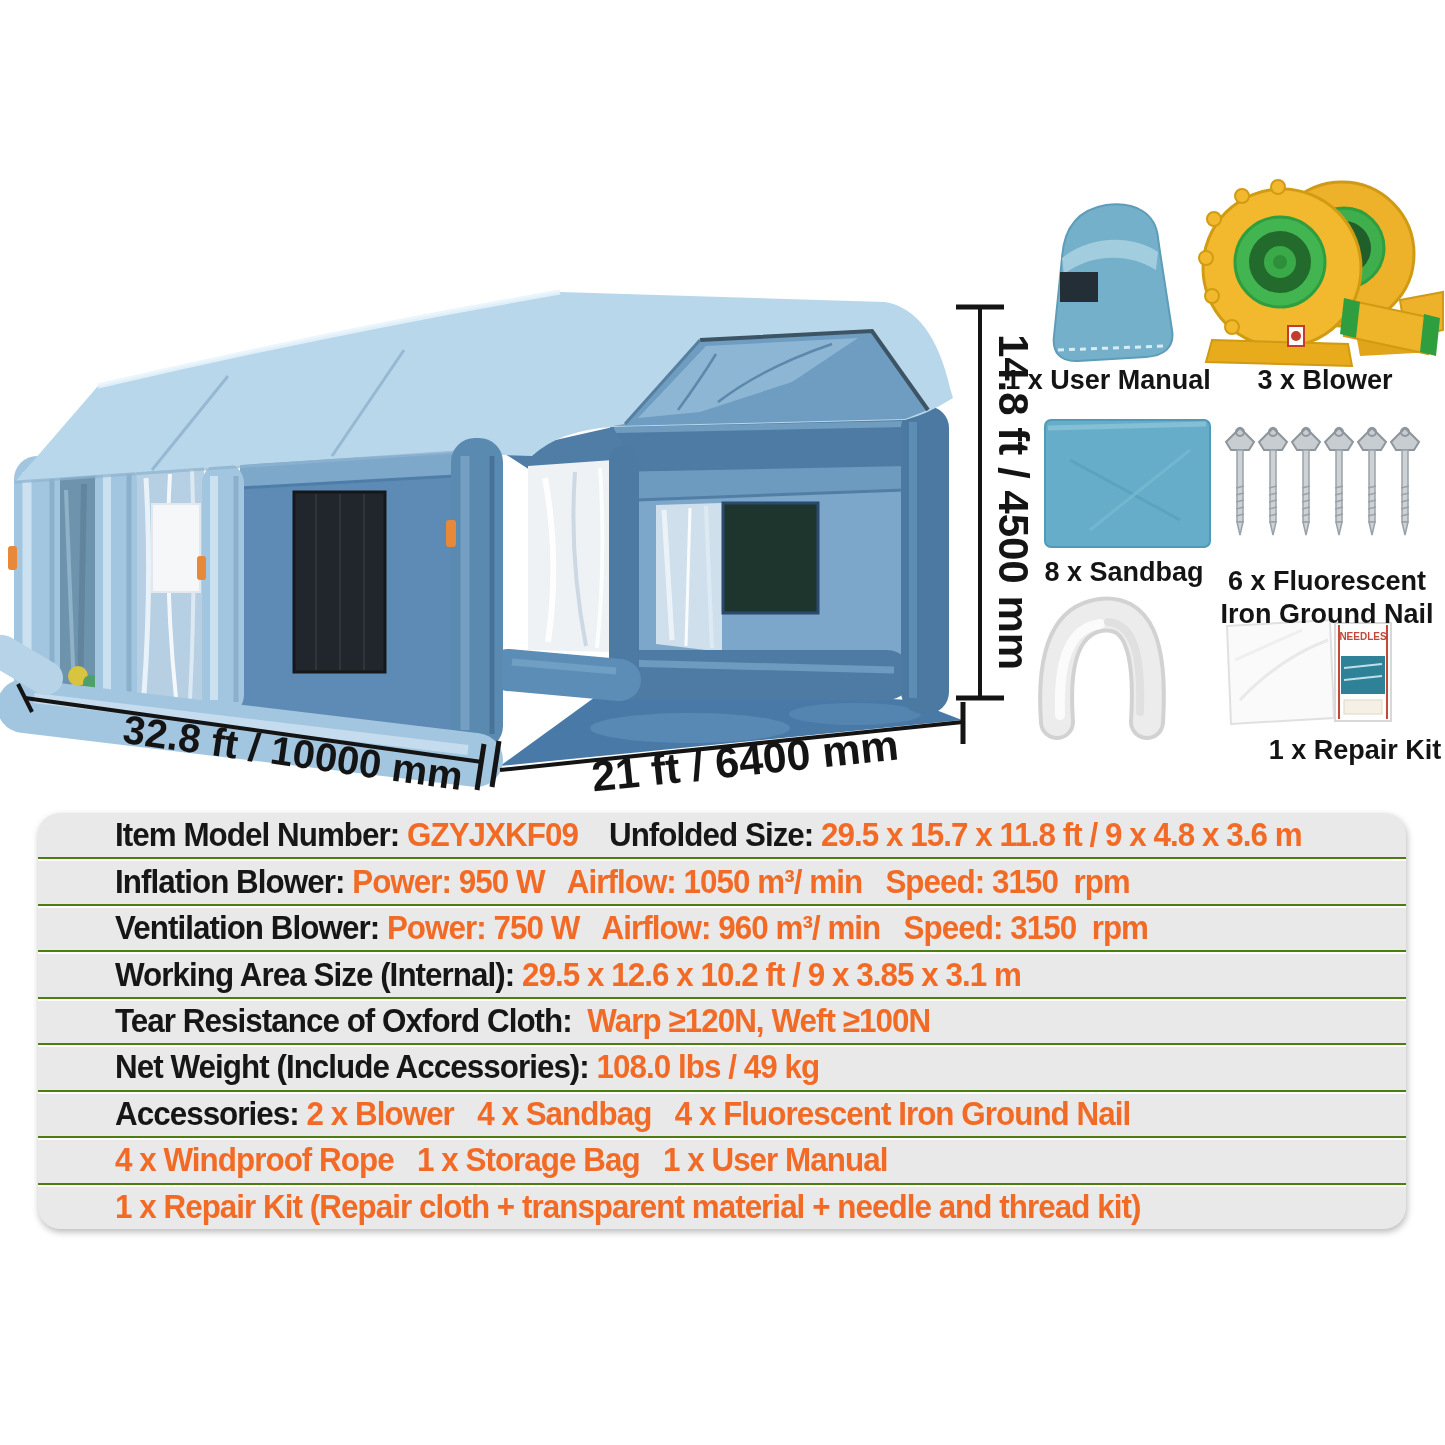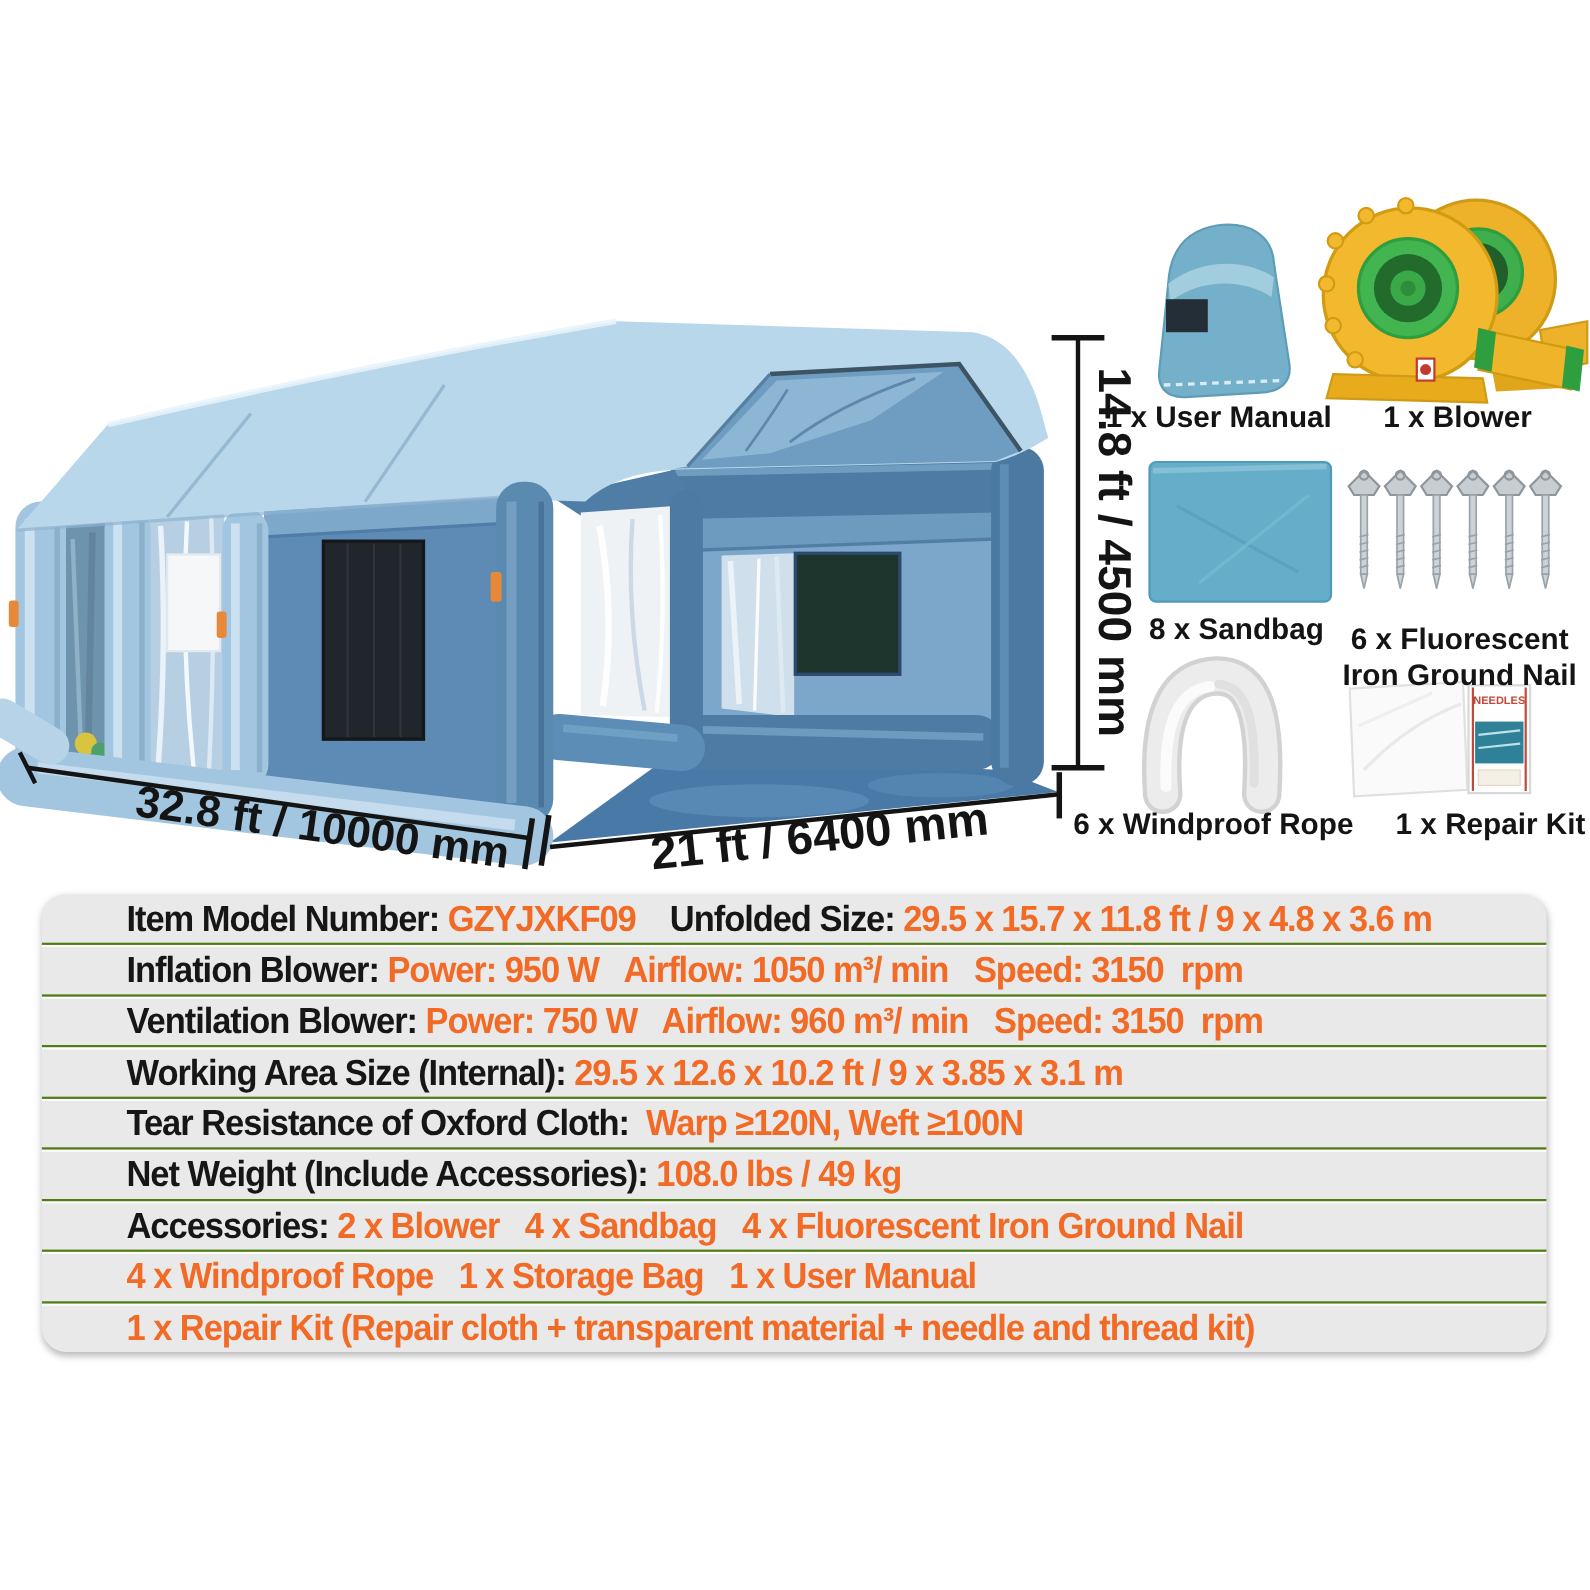--- a/index.html
+++ b/index.html
@@ -276,27 +276,26 @@
       <path d="M1344,668 L1382,664 M1344,680 L1382,676" stroke="#bfe0e8" stroke-width="2"></path>
       <rect x="1344" y="700" width="38" height="14" fill="#f4f0e6" stroke="#e0d8c4" stroke-width="1"></rect>
     </g>
   </svg>
 
   <div class="dim-label dim-side">32.8 ft / 10000 mm</div>
   <div class="dim-label dim-front">21 ft / 6400 mm</div>
   <div class="dim-label dim-height">14.8 ft / 4500 mm</div>
 
   <div class="acc-label" style="left:1108px;top:380px;">1 x User Manual</div>
-  <div class="acc-label" style="left:1325px;top:380px;">1 x Blower</div>
+  <div class="acc-label" style="left:1325px;top:380px;">3 x Blower</div>
   <div class="acc-label" style="left:1124px;top:572px;">8 x Sandbag</div>
   <div class="acc-label" style="left:1327px;top:582px;margin-top:16px;">
     <div>6 x Fluorescent</div>
     <div>Iron Ground Nail</div>
   </div>
-  <div class="acc-label" style="left:1103px;top:750px;">6 x Windproof Rope</div>
   <div class="acc-label" style="left:1323px;top:750px;margin-left:32px;">1 x Repair Kit</div>
 
   <div class="spec-table">
     <div style="display:flex;flex-direction:column;flex:1;">
         <div class="spec-row">
           <div class="row-text"><span class="k">Item Model Number: </span><span class="o">GZYJXKF09</span><span class="k">    Unfolded Size: </span><span class="o">29.5 x 15.7 x 11.8 ft / 9 x 4.8 x 3.6 m</span></div>
         </div>
         <div class="spec-row">
           <div class="row-text"><span class="k">Inflation Blower: </span><span class="o">Power: 950 W   Airflow: 1050 m³/ min   Speed: 3150  rpm</span></div>
         </div>

